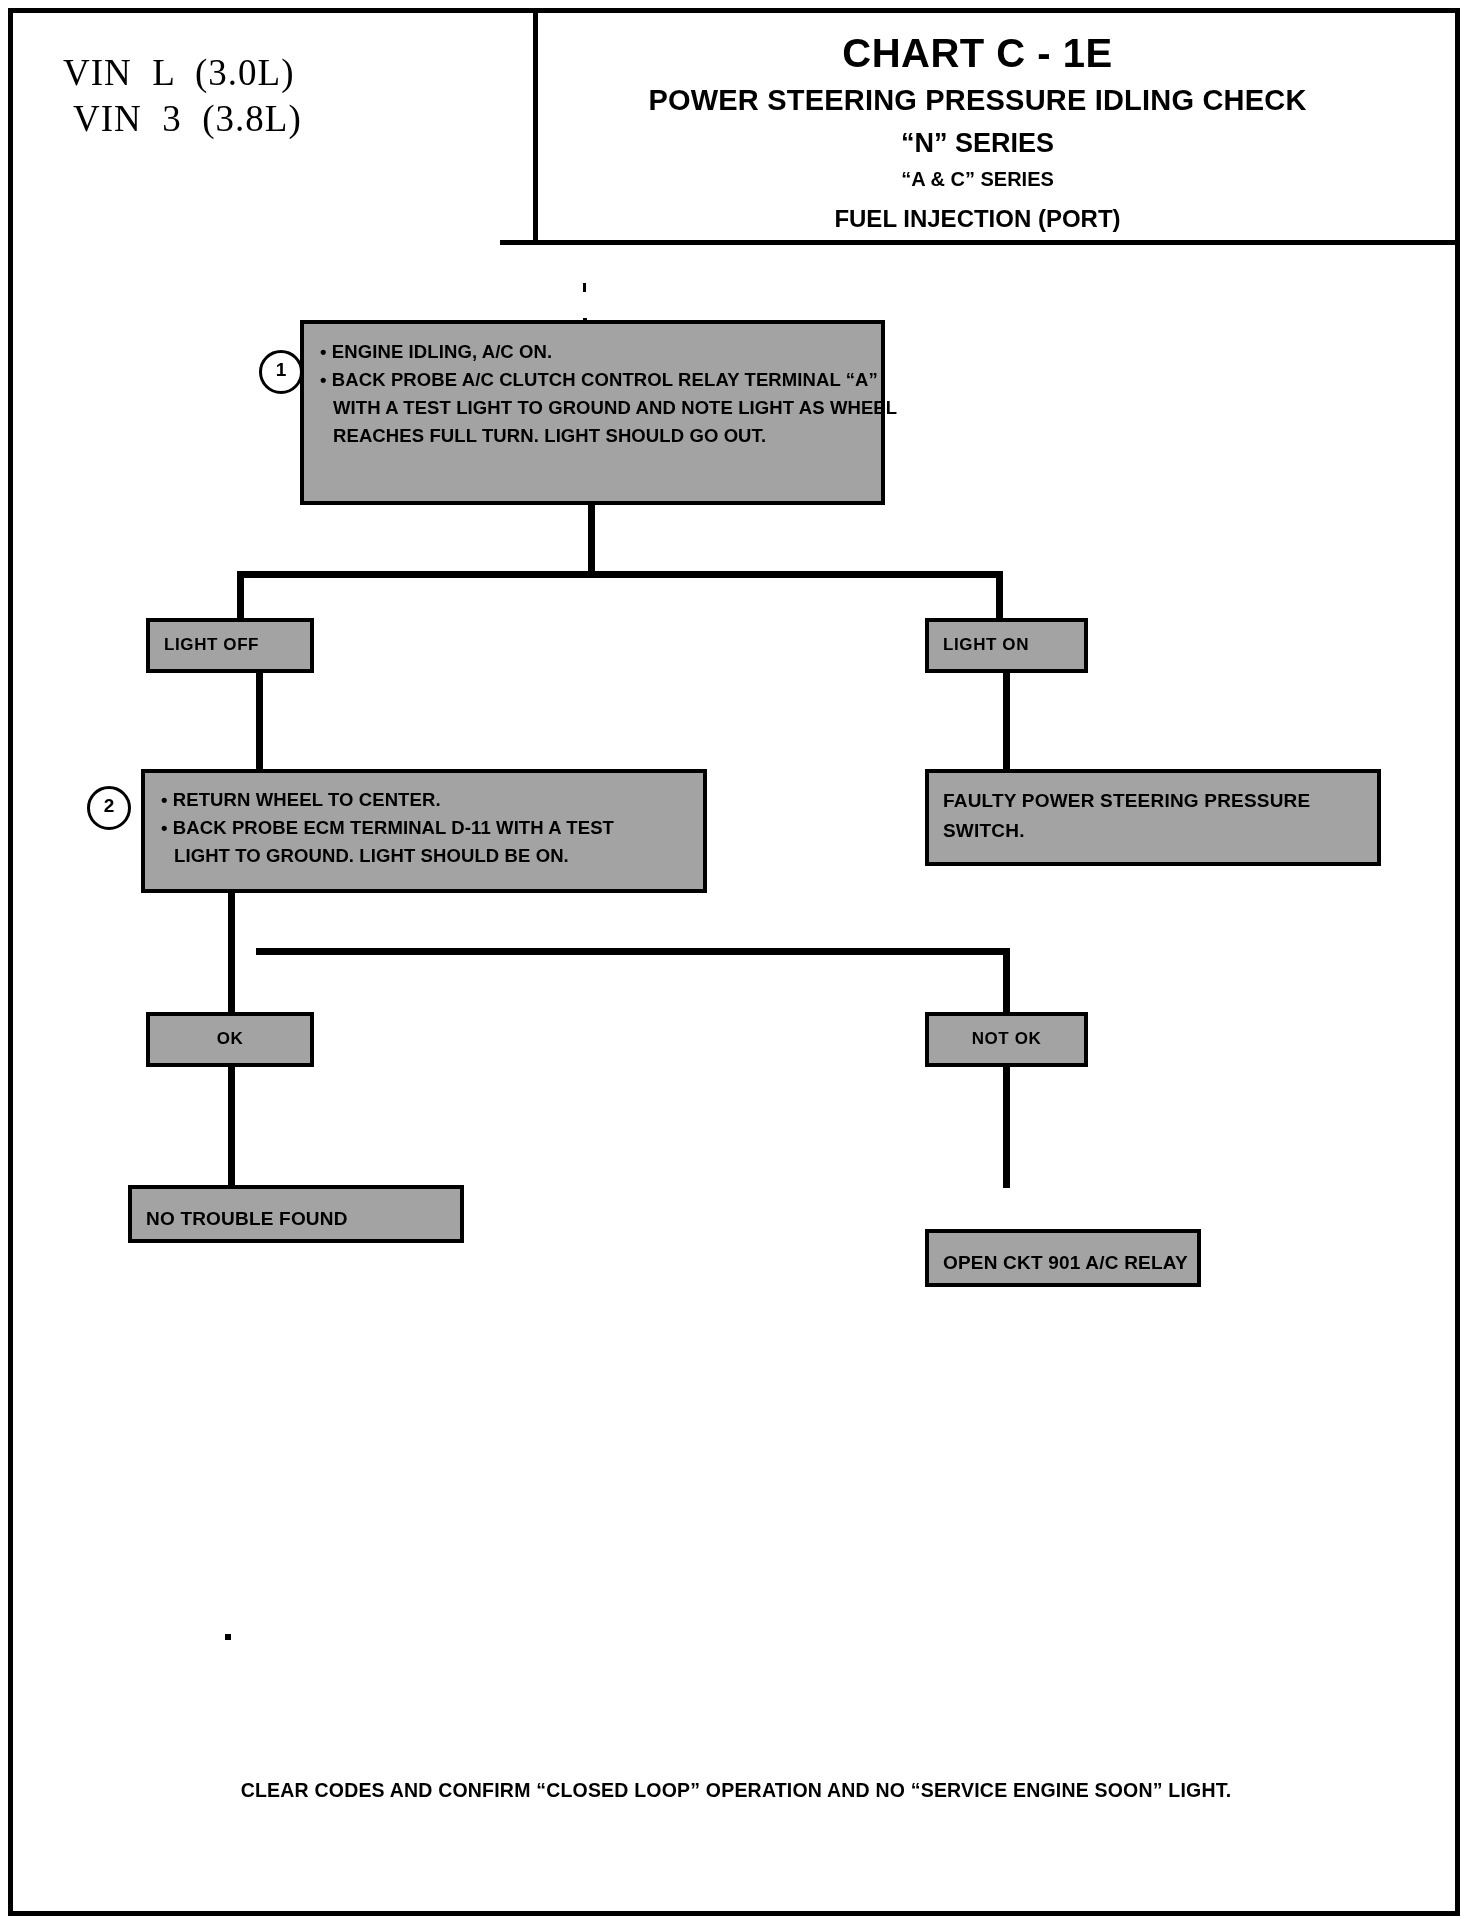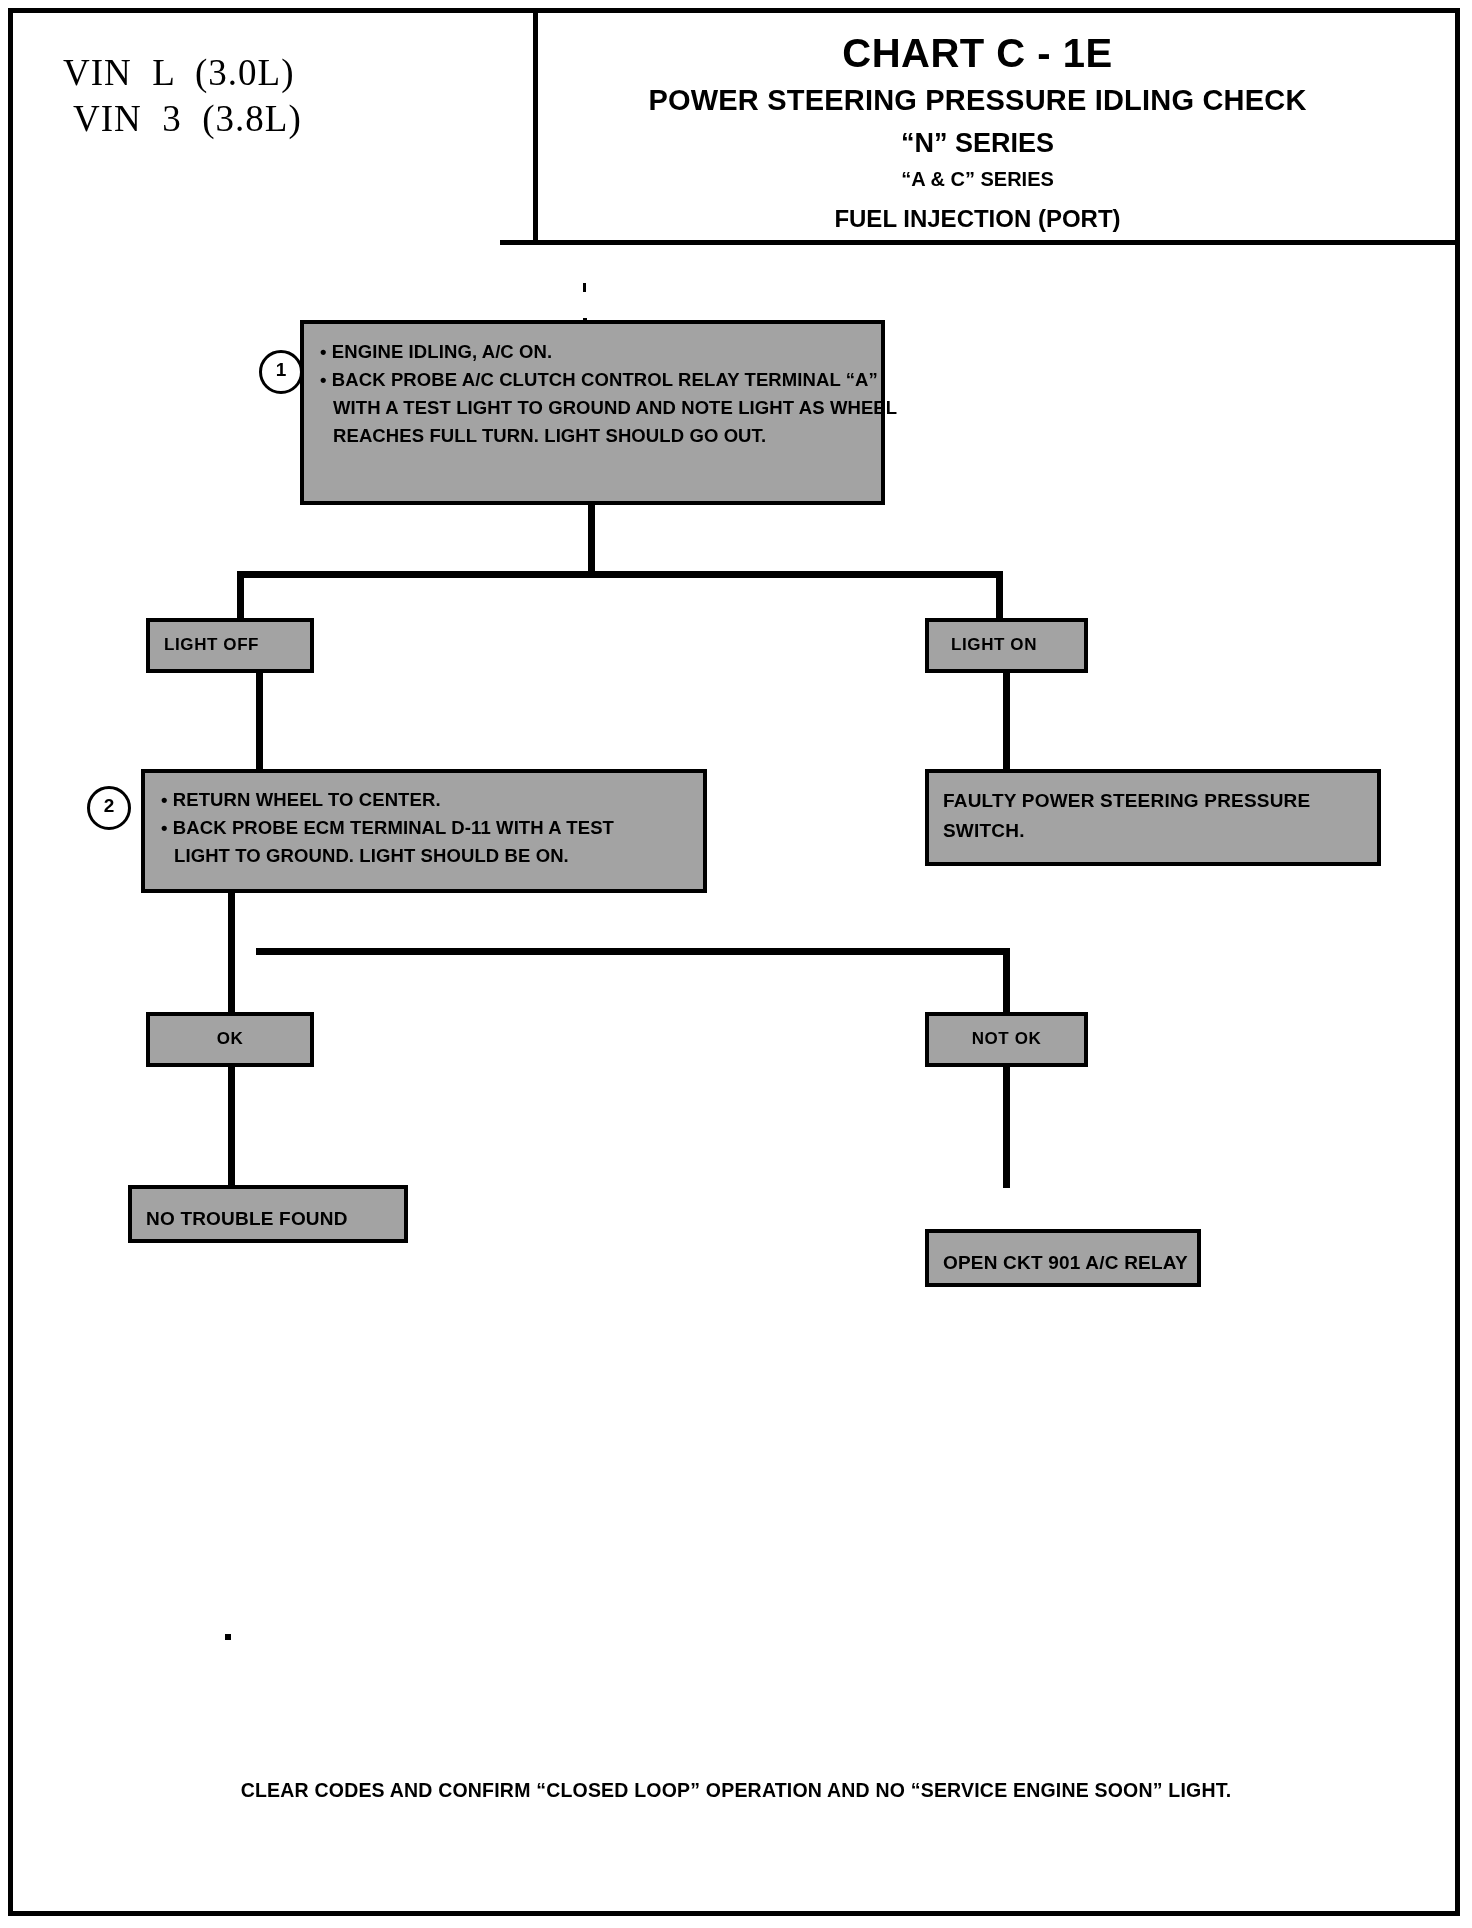--- a/index.html
+++ b/index.html
@@ -224,21 +224,21 @@
   <div class="conn" style="left:237px;top:571px;width:7px;height:70px;"></div>
   <div class="conn" style="left:996px;top:571px;width:7px;height:70px;"></div>
 
   <div class="box" style="left:146px;top:618px;width:168px;height:55px;">
     <div class="box-inner" style="padding:13px 0 0 14px;">
       <div class="label-text">LIGHT OFF</div>
     </div>
   </div>
 
   <div class="box" style="left:925px;top:618px;width:163px;height:55px;">
-    <div class="box-inner" style="padding:13px 0 0 14px;margin-left:8px;">
+    <div class="box-inner" style="padding:13px 0 0 14px;">
       <div class="label-text">LIGHT ON</div>
     </div>
   </div>
 
   <div class="conn" style="left:256px;top:673px;width:7px;height:102px;"></div>
   <div class="conn" style="left:1003px;top:673px;width:7px;height:98px;"></div>
 
   <div class="step-circle" style="left:87px;top:786px;">
     <span>2</span>
   </div>
@@ -271,21 +271,21 @@
 
   <div class="box" style="left:925px;top:1012px;width:163px;height:55px;">
     <div class="box-inner" style="padding:13px 0 0 0; text-align:center;">
       <div class="label-text">NOT OK</div>
     </div>
   </div>
 
   <div class="conn" style="left:228px;top:1067px;width:7px;height:121px;"></div>
   <div class="conn" style="left:1003px;top:1067px;width:7px;height:121px;"></div>
 
-  <div class="box" style="left:128px;top:1185px;width:280px;height:58px;">
+  <div class="box" style="left:128px;top:1185px;width:336px;height:58px;">
     <div class="box-inner" style="padding:15px 0 0 14px;">
       <div class="plain-line">NO TROUBLE FOUND</div>
     </div>
   </div>
 
   <div class="box" style="left:925px;top:1229px;width:276px;height:58px;">
     <div class="box-inner" style="padding:15px 0 0 14px;">
       <div class="plain-line">OPEN CKT 901 A/C RELAY</div>
     </div>
   </div>

